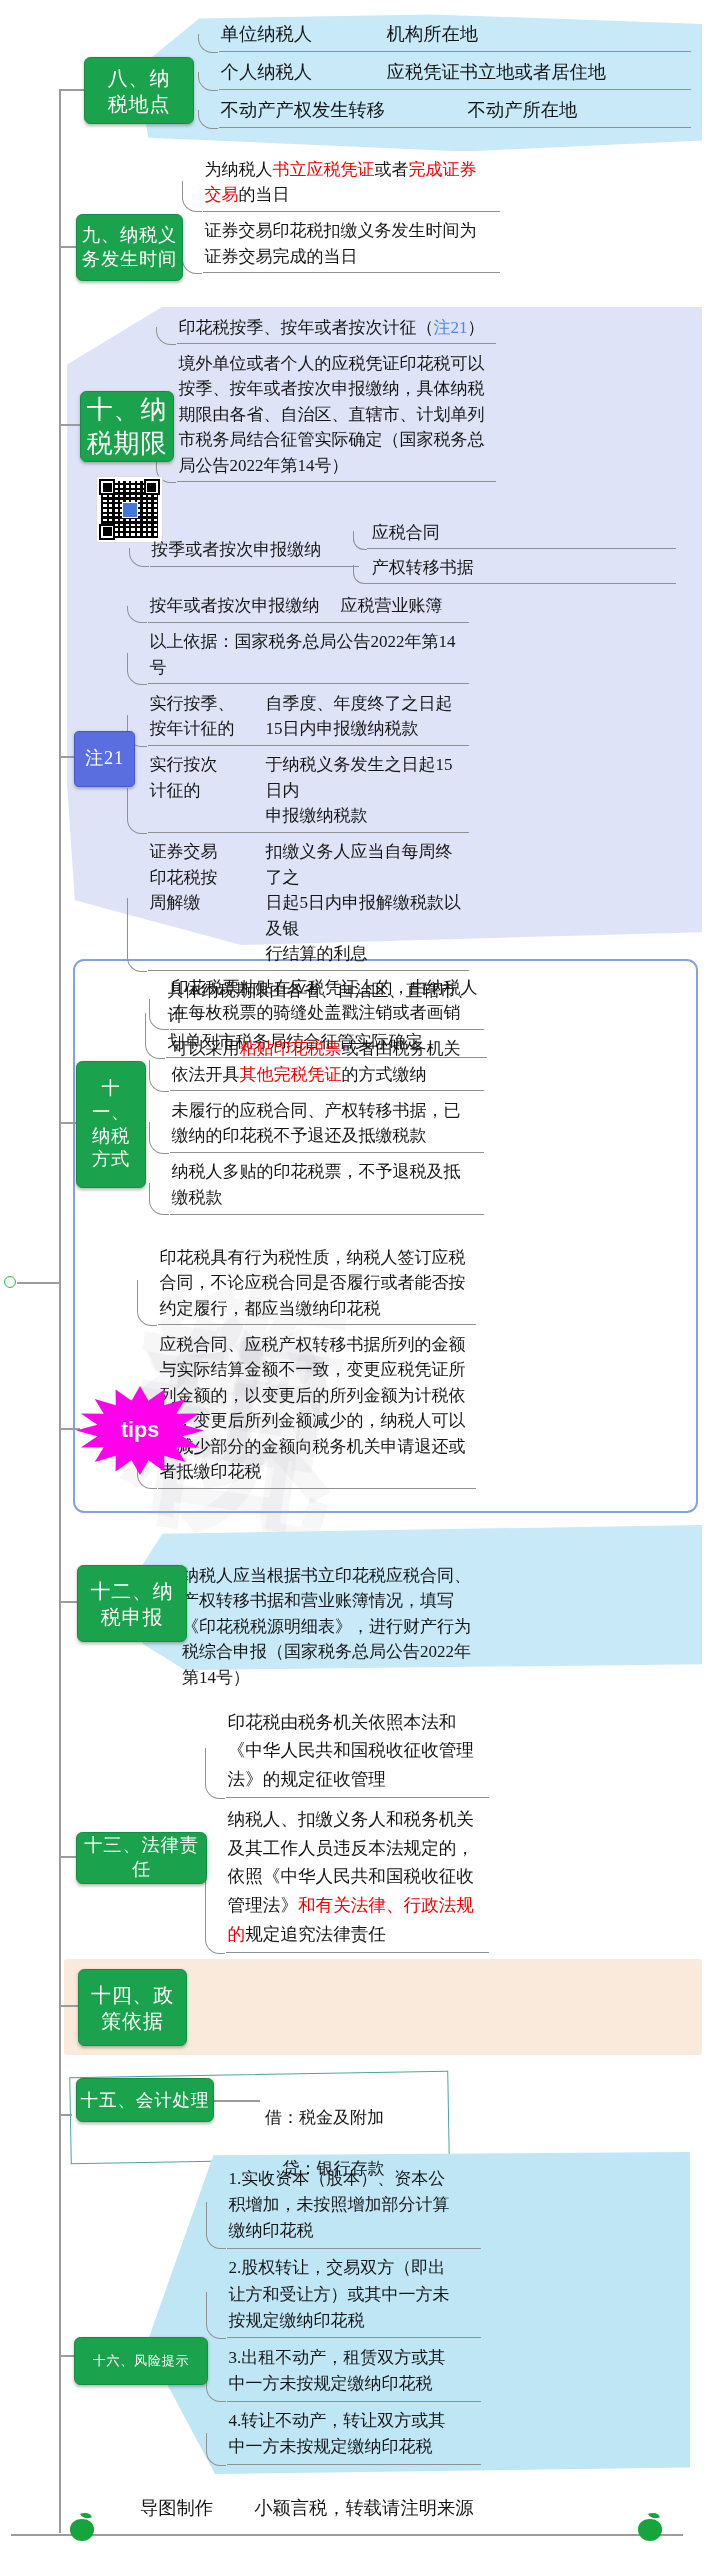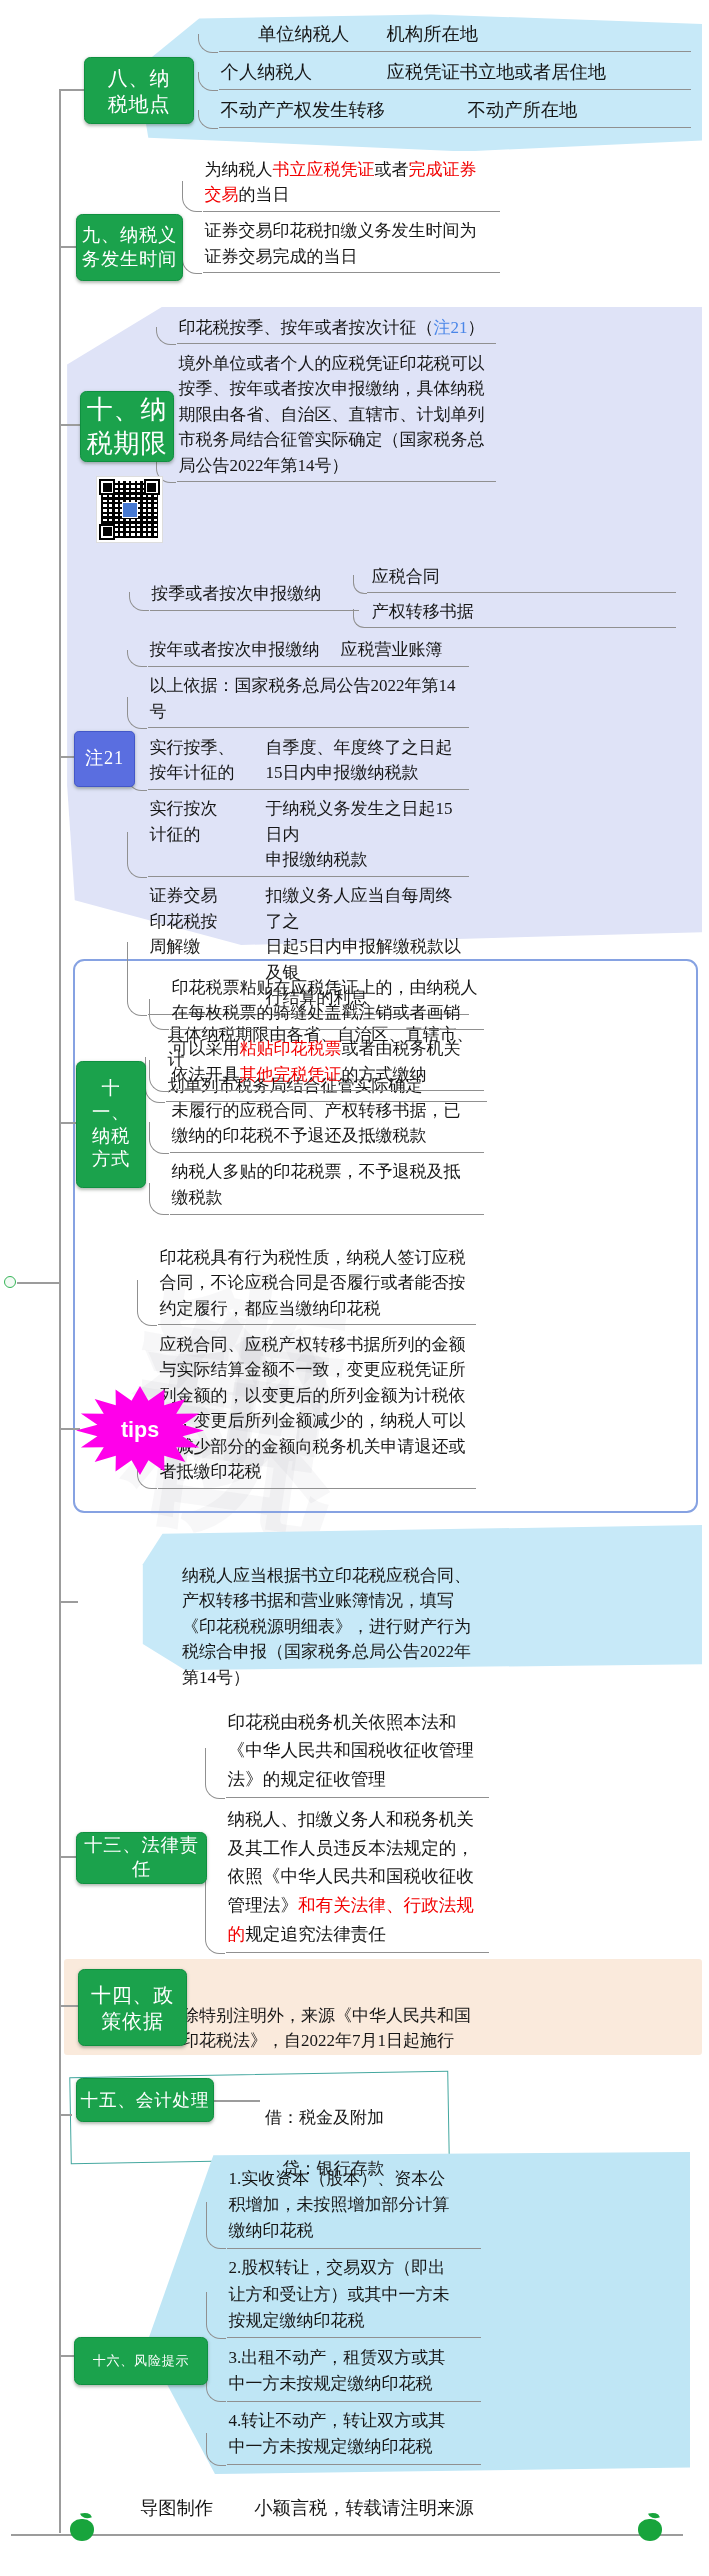--- a/index.html
+++ b/index.html
@@ -46,21 +46,21 @@
   
   .rows{position:absolute;z-index:3;}
   .row{position:relative;border-bottom:1.6px solid #909090;margin-bottom:4.8px;
        padding:1.6px 4.8px 3.2px 1.6px;box-sizing:border-box;}
   .row::before{content:"";position:absolute;left:-21px;bottom:-1.6px;width:19px;height:55%;
        border-left:1.6px solid #909090;border-bottom:1.6px solid #909090;
        border-bottom-left-radius:14.4px;}
   .cols{display:flex;}
   .cols .lcol{flex:0 0 auto;white-space:pre-line;}
   .cols .rcol{flex:1;white-space:pre-line;}
-  .fork{display:flex;border-bottom:none;margin-top:44px;}
+  .fork{display:flex;border-bottom:none;}
   .fork::before{display:none;}
   .fork .lcol{border-bottom:1.6px solid #909090;padding:1.6px 4.8px 3.2px 1.6px;position:relative;
        align-self:center;}
   .fork .lcol::after{content:"";position:absolute;left:-21px;bottom:-1.6px;width:19px;height:60%;
        border-left:1.6px solid #909090;border-bottom:1.6px solid #909090;border-bottom-left-radius:14.4px;}
   .kids{flex:1;display:flex;flex-direction:column;gap:4px;margin-left:8px;}
   .kid{border-bottom:1.6px solid #909090;padding:1.6px 4.8px 2.4px 4.8px;position:relative;}
   .kid::before{content:"";position:absolute;left:-14.4px;bottom:-1.6px;width:13.6px;height:60%;
        border-left:1.6px solid #909090;border-bottom:1.6px solid #909090;border-bottom-left-radius:11.2px;}
   .pre{white-space:pre-line;}
@@ -114,21 +114,21 @@
   <div class="stub" style="left:60px;top:2355px;width:14.4px;height:1.6px;"></div>
   <div class="stub" style="left:17px;top:1282px;width:43px;height:1.6px;"></div>
   <div class="circle" style="left:4px;top:1276px;"></div>
 
   <div class="node" style="left:84px;top:57px;width:108px;height:65px;font-size:20px;">
     <span>八、纳
 税地点</span>
   </div>
   <div class="rows" style="left:219px;top:19px;width:472px;">
     <div class="row cols" style="font-size:18.3px;">
-      <span class="lcol" style="flex-basis:166px;text-align:center;">单位纳税人</span>
+      <span class="lcol" style="flex-basis:166px;">单位纳税人</span>
       <span class="rcol">机构所在地</span>
     </div>
     <div class="row cols" style="font-size:18.3px;">
       <span class="lcol" style="flex-basis:166px;">个人纳税人</span>
       <span class="rcol">应税凭证书立地或者居住地</span>
     </div>
     <div class="row cols" style="font-size:18.3px;">
       <span class="lcol" style="flex-basis:247px;">不动产产权发生转移</span>
       <span class="rcol">不动产所在地</span>
     </div>
@@ -255,20 +255,24 @@
     <div class="row">
       <span class="pre">应税合同、应税产权转移书据所列的金额
 与实际结算金额不一致，变更应税凭证所
 列金额的，以变更后的所列金额为计税依
 据，变更后所列金额减少的，纳税人可以
 就减少部分的金额向税务机关申请退还或
 者抵缴印花税</span>
     </div>
   </div>
 
+  <div class="node" style="left:77px;top:1565px;width:108px;height:75px;font-size:20px;">
+    <span>十二、纳
+税申报</span>
+  </div>
   <div class="plain" style="left:182px;top:1537px;width:311px;">
     <span class="pre">纳税人应当根据书立印花税应税合同、
 产权转移书据和营业账簿情况，填写
 《印花税税源明细表》，进行财产行为
 税综合申报（国家税务总局公告2022年
 第14号）</span>
   </div>
 
   <div class="node" style="left:76px;top:1832px;width:129px;height:50px;font-size:18.3px;">
     <span>十三、法律责任</span>
@@ -285,24 +289,20 @@
 依照《中华人民共和国税收征收
 管理法》</span><span class="c-red">和有关法律、行政法规
 的</span><span>规定追究法律责任</span></span>
     </div>
   </div>
 
   <div class="node" style="left:78px;top:1969px;width:107px;height:75px;font-size:20px;">
     <span>十四、政
 策依据</span>
   </div>
-  <div class="plain" style="left:182px;top:1977px;width:311px;">
-    <span class="pre">除特别注明外，来源《中华人民共和国
-印花税法》，自2022年7月1日起施行</span>
-  </div>
 
   <div class="node" style="left:76px;top:2078px;width:136px;height:42px;font-size:17.6px;">
     <span>十五、会计处理</span>
   </div>
   <div class="hline" style="left:211px;top:2100px;width:49px;height:1.6px;"></div>
   <div class="plain" style="left:265px;top:2079px;width:176px;">
     <div>借：税金及附加</div>
     <div style="margin-left:17.6px;">贷：银行存款</div>
   </div>
 

